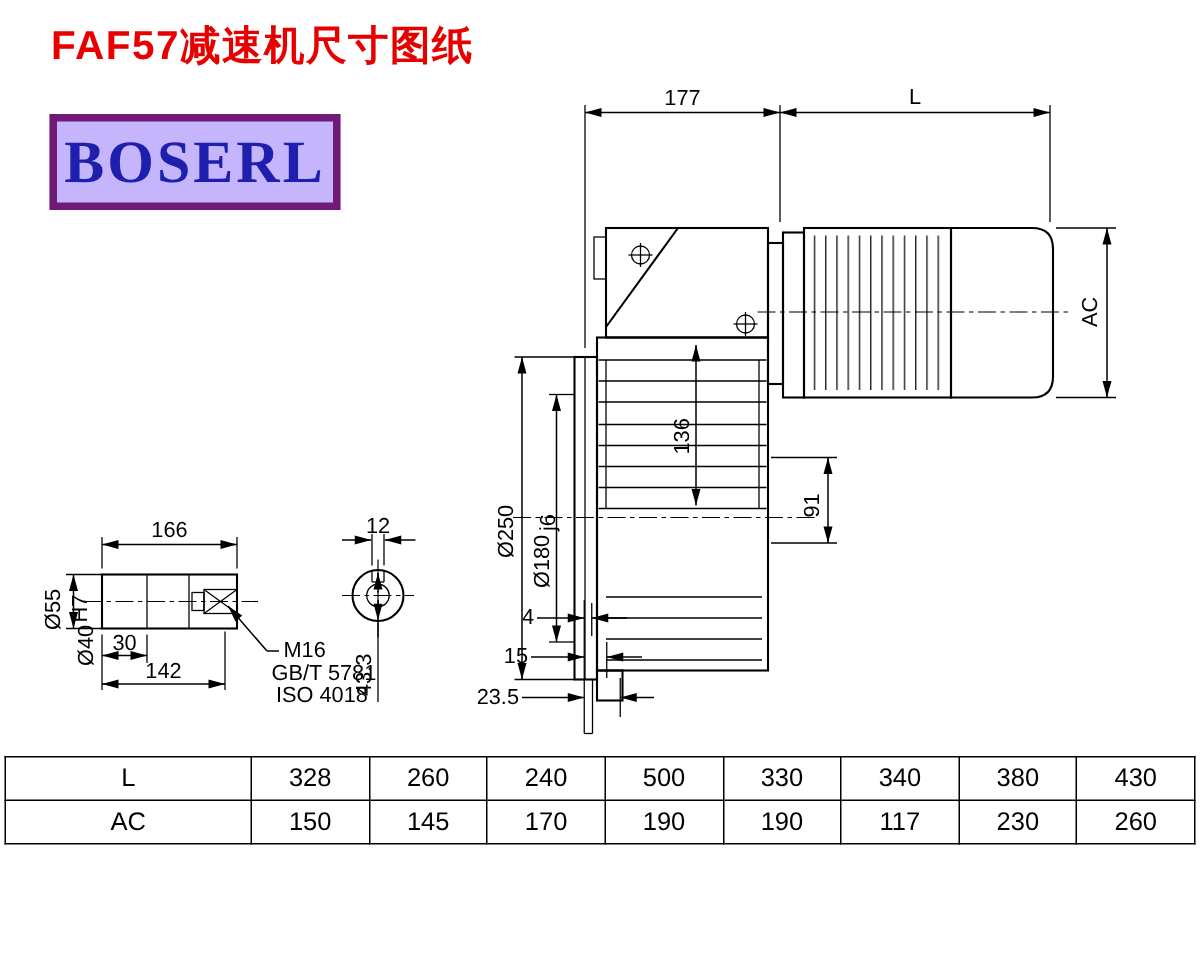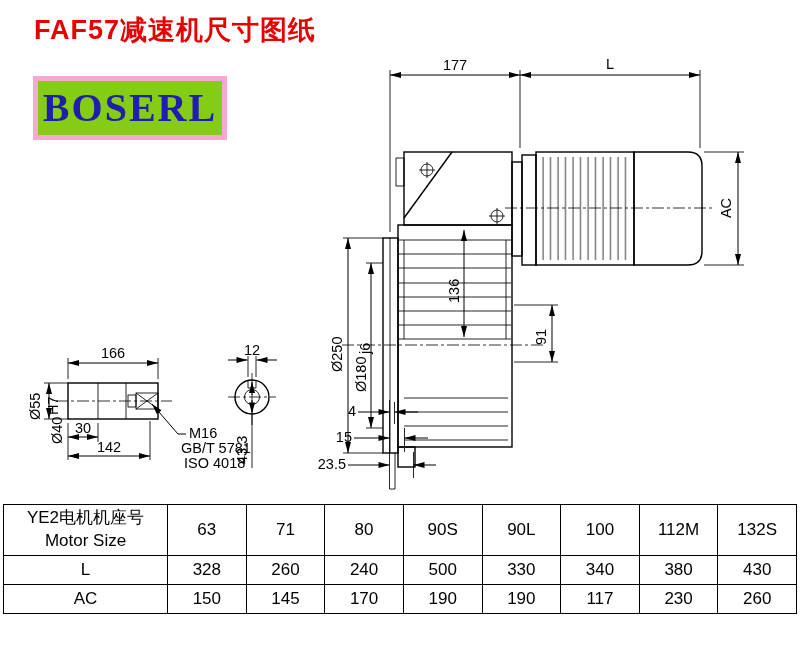--- a/index.html
+++ b/index.html
@@ -1,21 +1,21 @@
 <!DOCTYPE html>
 <html><head>
 <meta charset="utf-8">
 <style>
   html,body{margin:0;padding:0;background:#fff;}
   .page{position:relative;width:800px;height:646px;background:#fff;overflow:hidden;
         font-family:"Liberation Sans",sans-serif;color:#000;text-decoration:underline;}
   .title{position:absolute;left:34px;top:12px;font-size:27px;font-weight:bold;
          color:#e60000;letter-spacing:1px;white-space:nowrap;}
-  .logo{position:absolute;left:33px;top:76px;width:184px;height:54px;border:5px solid #f9a8d4;
-        background:#84cc16;display:flex;align-items:center;justify-content:center;}
+  .logo{position:absolute;left:33px;top:76px;width:184px;height:54px;border:5px solid #701a75;
+        background:#c4b5fd;display:flex;align-items:center;justify-content:center;}
   .logo span{font-family:"Liberation Serif",serif;font-weight:bold;font-size:40px;
         color:#1f1fae;letter-spacing:2px;line-height:1;}
   svg.draw{position:absolute;left:0;top:0;}
   svg .o{stroke:#000;stroke-width:1.4;fill:none;}
   svg .t{stroke:#000;stroke-width:0.85;fill:none;}
   svg .d{stroke:#000;stroke-width:1;fill:none;}
   svg .cl{stroke:#000;stroke-width:0.8;fill:none;stroke-dasharray:12 3 3 3;}
   svg text{font-family:"Liberation Sans",sans-serif;fill:#000;stroke:none;font-size:14.5px;}
   table.spec{position:absolute;left:3px;top:504px;width:794px;border-collapse:collapse;
         table-layout:fixed;text-align:center;font-size:17px;}
@@ -245,34 +245,20 @@
         <col>
         <col>
         <col>
         <col>
         <col>
         <col>
         <col>
         <col>
     </colgroup>
     <tbody>
-      <tr class="hd">
-        <th class="hcell">
-          <span>YE2电机机座号</span>
-          <span>Motor Size</span>
-        </th>
-        <th>63</th>
-        <th>71</th>
-        <th>80</th>
-        <th>90S</th>
-        <th>90L</th>
-        <th>100</th>
-        <th>112M</th>
-        <th>132S</th>
-      </tr>
       <tr>
         <td>L</td>
         <td>328</td>
         <td>260</td>
         <td>240</td>
         <td>500</td>
         <td>330</td>
         <td>340</td>
         <td>380</td>
         <td>430</td>

